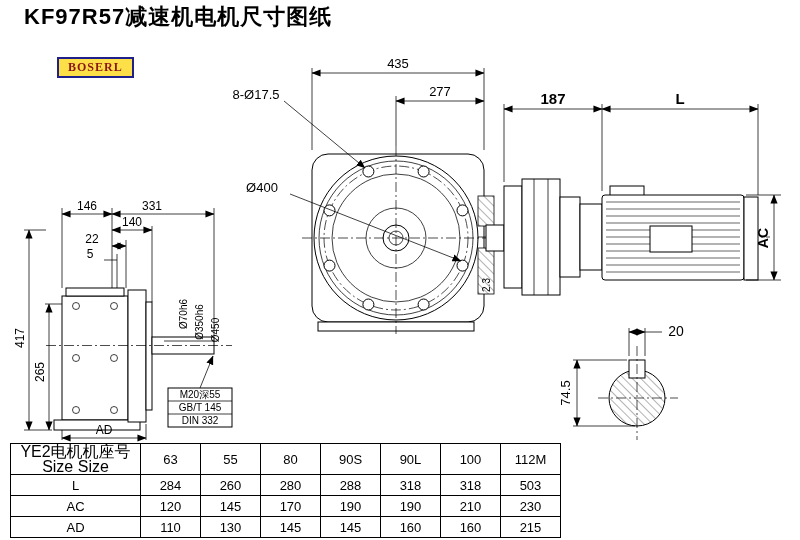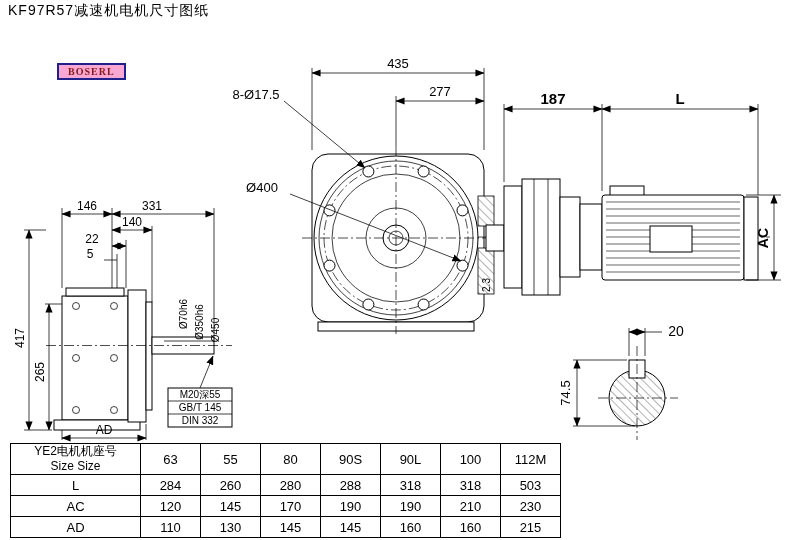--- a/index.html
+++ b/index.html
@@ -1,47 +1,47 @@
 <!DOCTYPE html>
 <html><head>
 <meta charset="utf-8">
 <style>
   html,body { margin:0; padding:0; }
   body {
     width:800px; height:540px; position:relative; overflow:hidden;
     background:#ffffff; font-family:"Liberation Sans", sans-serif; color:#000;
   }
   .page-title {
-    position:absolute; left:8px; top:2px;
-    font-size:14px; font-weight:normal; letter-spacing:1px;
+    position:absolute; left:24px; top:2px;
+    font-size:22px; font-weight:bold; letter-spacing:1px;
   }
   .brand-logo {
-    position:absolute; left:57px; top:63px;
+    position:absolute; left:57px; top:57px;
     border:2px solid #20208c; color:#8b1616;
     font-family:"Liberation Serif", serif; font-weight:bold;
-    font-size:10px; letter-spacing:1px; padding:1px 9px; background:#f9a8d4;
+    font-size:12px; letter-spacing:1px; padding:1px 9px; background:#fde047;
   }
   svg.drawing { position:absolute; left:0; top:0; }
   svg text { font-family:"Liberation Sans", sans-serif; font-size:12px; fill:#000; }
   svg text.t10 { font-size:10px; }
   svg text.t13 { font-size:13px; }
   svg text.big { font-size:15px; font-weight:bold; }
   svg text.mid { font-size:14px; }
   .lnw { stroke:#000; stroke-width:1; fill:#fff; }
   .thin{ stroke:#000; stroke-width:0.75; fill:none; }
   .cl  { stroke:#000; stroke-width:0.7; fill:none; stroke-dasharray:10 3 2 3; }
   .dim { stroke:#000; stroke-width:0.75; fill:none; }
   .dim-table {
     position:absolute; left:10px; top:443px; border-collapse:collapse; background:#fff;
   }
   .dim-table th, .dim-table td {
     border:1px solid #000; text-align:center; vertical-align:middle;
     font-size:13px; font-weight:normal; padding:0; height:20px;
   }
-  .dim-table .hdr div { font-size:12px; line-height:15px; }
+  .dim-table .hdr div { font-size:16px; line-height:15px; }
 </style>
 </head>
 <body>
 
 <div class="page-title">KF97R57减速机电机尺寸图纸</div>
 <div class="brand-logo">BOSERL</div>
 
 <svg class="drawing" width="800" height="442" viewBox="0 0 800 442">
   <defs>
     <marker id="arr" viewBox="0 0 10 10" refX="9.5" refY="5" markerWidth="9" markerHeight="9" orient="auto-start-reverse" markerUnits="userSpaceOnUse">

